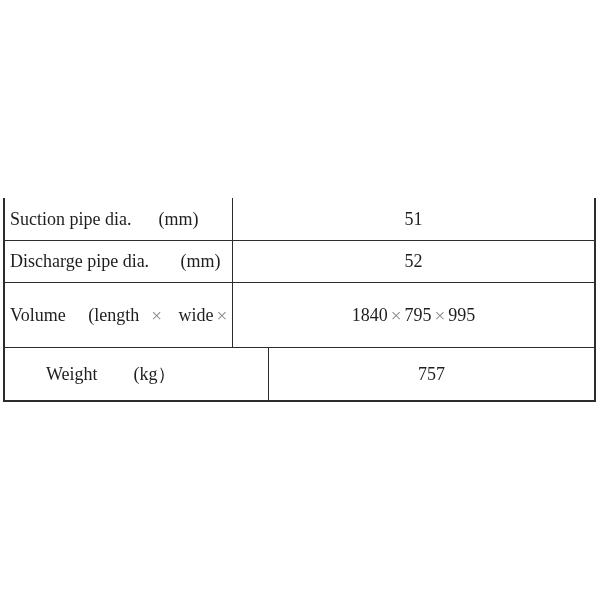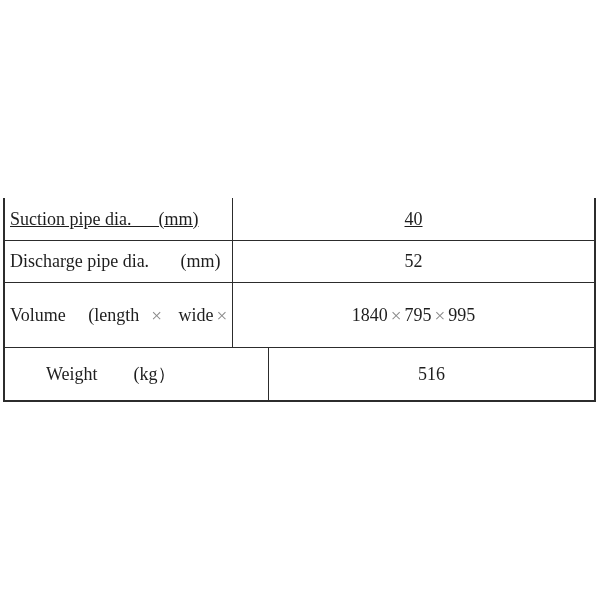--- a/index.html
+++ b/index.html
@@ -25,21 +25,21 @@
     border-right: 2px solid var(--border, #2c2c2c);
     border-bottom: 2px solid var(--border, #2c2c2c);
     background: #ffffff;
   }
   .row {
     display: flex;
     box-sizing: border-box;
     border-bottom: 1px solid var(--border, #2c2c2c);
   }
   .row:last-child { border-bottom: none; margin-left: 36px; }
-  .row.r1 { height: 43px; text-decoration: underline; }
+  .row.r1 { height: 43px; }
   .row.r2 { height: 42px; }
   .row.r3 { height: 65px; }
   .row.r4 { height: 52px; }
   .cell {
     box-sizing: border-box;
     display: flex;
     align-items: center;
     font-size: 18px;
     line-height: 31px;
   }
@@ -62,32 +62,32 @@
     padding: 0 3px;
   }
 </style>
 </head>
 <body>
 
 <div class="spec-table">
 
   <div class="row r1">
     <div class="cell label">Suction pipe dia.      (mm)</div>
-    <div class="cell value">40</div>
+    <div class="cell value">51</div>
   </div>
 
   <div class="row r2">
     <div class="cell label">Discharge pipe dia.       (mm)</div>
     <div class="cell value">52</div>
   </div>
 
   <div class="row r3">
     <div class="cell label">Volume     (length  <span class="mult">×</span>   wide
 <span class="mult">×</span>  height)             (mm)</div>
     <div class="cell value">1840<span class="mult">×</span>795<span class="mult">×</span>995</div>
   </div>
 
   <div class="row r4">
     <div class="cell label">Weight        (kg）</div>
-    <div class="cell value">516</div>
+    <div class="cell value">757</div>
   </div>
 
 </div>
 
 </body></html>

